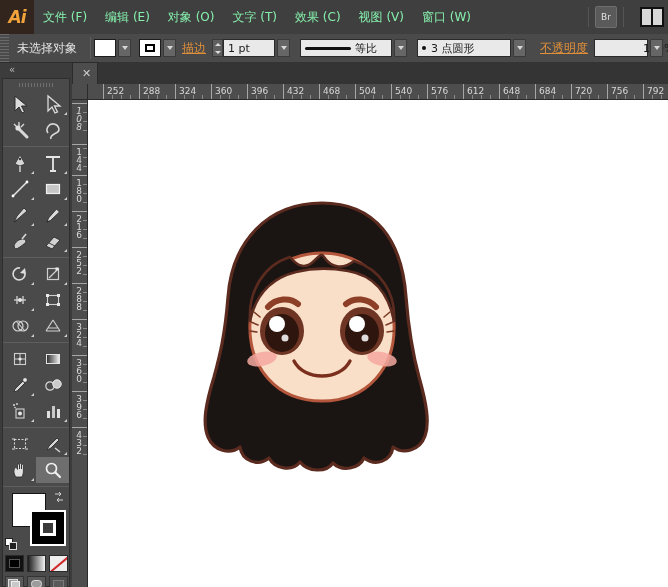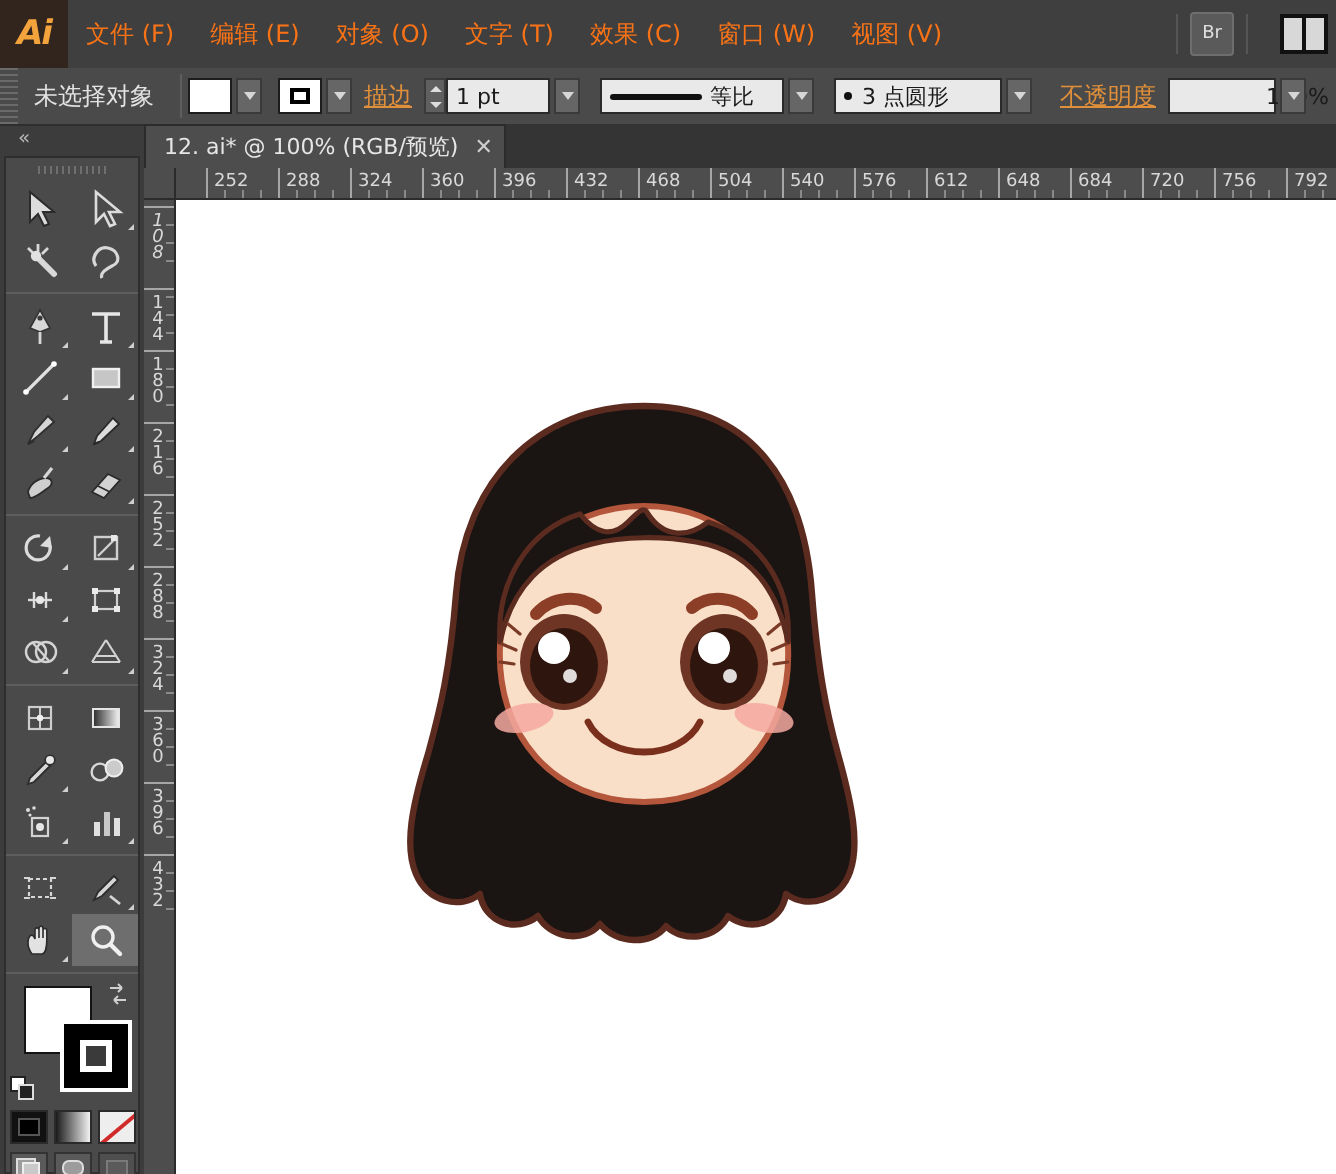--- a/index.html
+++ b/index.html
@@ -20,21 +20,21 @@
     border-bottom:1px solid #2b2b2b;
   }
   .ai-logo{
     width:34px;height:34px;background:#31251d;
     display:flex;align-items:center;justify-content:center;
     color:#f2a33c;font-weight:bold;font-size:17px;font-style:italic;
     letter-spacing:-1px;
   }
   .menu-item{
     padding:0 9px;height:34px;line-height:34px;
-    font-size:12px;color:#f97316;white-space:nowrap;cursor:default;
+    font-size:12px;color:#86efac;white-space:nowrap;cursor:default;
   }
   .menu-right{margin-left:auto;display:flex;align-items:center;height:34px;padding-right:4px;}
   .mr-sep{width:1px;height:20px;background:#555;margin:0 6px;}
   .br-btn{
     width:20px;height:20px;background:#5a5a5a;border:1px solid #6e6e6e;
     display:flex;align-items:center;justify-content:center;
     font-size:9px;color:#e0e0e0;border-radius:2px;
   }
   .ws-btn{
     width:22px;height:18px;background:#d8d8d8;border:1px solid #111;
@@ -77,21 +77,21 @@
   .stepper b{width:0;height:0;border-left:3px solid transparent;border-right:3px solid transparent;}
   .stepper b.up{border-bottom:3px solid #ddd;}
   .stepper b.dn{border-top:3px solid #ddd;}
   .field{
     height:18px;background:#e9e9e9;border:1px solid #2a2a2a;box-sizing:border-box;
     color:#1a1a1a;font-size:11px;display:flex;align-items:center;padding:0 4px;white-space:nowrap;
   }
   .field.weight{width:52px;}
   .field.profile{width:92px;gap:4px;align-items:center;}
   .field.profile .pline{flex:0 0 auto;width:46px;height:3px;background:#111;border-radius:2px;}
-  .field.brush{width:84px;gap:5px;}
+  .field.brush{width:94px;gap:5px;}
   .field.brush .bdot{width:4px;height:4px;border-radius:50%;background:#111;}
   .field.opacity{width:48px;padding-left:48px;}
 
   
   .tabbar{
     position:absolute;left:72px;top:62px;width:596px;height:22px;
     background:#343434;border-bottom:1px solid #262626;display:flex;align-items:flex-end;
   }
   .doc-tab{
     height:21px;background:#4d4d4d;border:1px solid #2b2b2b;border-bottom:none;
@@ -202,22 +202,22 @@
 
 <div class="app">
 
   <div class="menubar">
     <div class="ai-logo">Ai</div>
     <div class="menu-item">文件 (F)</div>
     <div class="menu-item">编辑 (E)</div>
     <div class="menu-item">对象 (O)</div>
     <div class="menu-item">文字 (T)</div>
     <div class="menu-item">效果 (C)</div>
+    <div class="menu-item">视图 (V)</div>
     <div class="menu-item">窗口 (W)</div>
-    <div class="menu-item">视图 (V)</div>
     <div class="menu-right">
       <div class="mr-sep"></div>
       <div class="br-btn">Br</div>
       <div class="mr-sep"></div>
       <div class="ws-btn">
           <i></i>
           <i></i>
         </div>
 
     </div>
@@ -263,21 +263,20 @@
     <div style="width:8px"></div>
     <div class="link-label">不透明度</div>
     <div class="field opacity">100%</div>
     <div class="dd-caret"></div>
   </div>
 
   <div class="collapse-btn">«</div>
 
   <div class="tabbar">
     <div class="doc-tab">
-      <span>12. ai* @ 100% (RGB/预览)</span>
       <span class="tab-close">✕</span>
     </div>
   </div>
 
   <div class="toolbox">
     <div class="tb-grip"></div>
     <div class="tb-grid" id="toolgrid">
         <div class="tool" title="选择工具">
           <svg width="20" height="20" viewBox="0 0 20 20">
             <path d="M5 2 L5 17 L9 13 L12 19 L14.5 18 L11.5 12 L17 12 Z" fill="#dcdcdc" stroke="#2b2b2b" stroke-width="1"></path>

